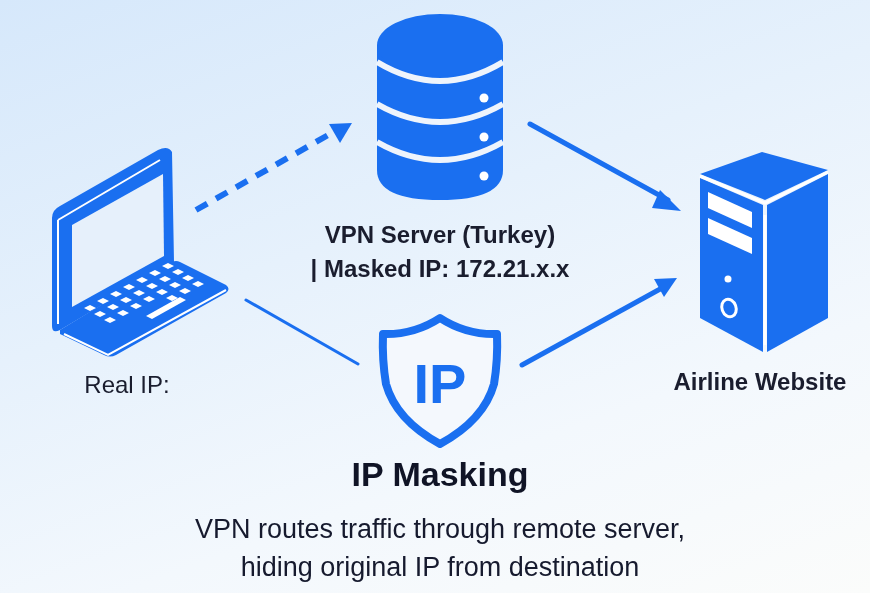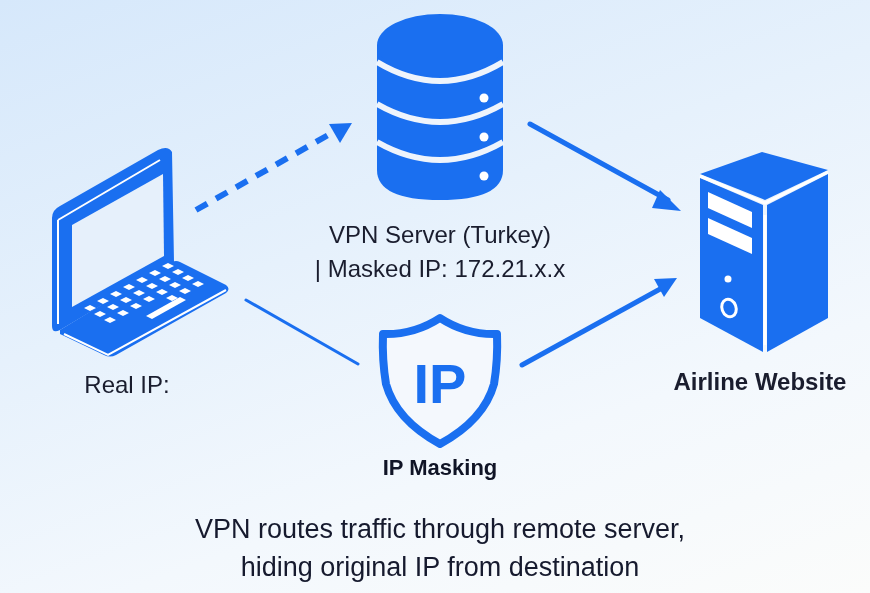--- a/index.html
+++ b/index.html
@@ -27,40 +27,41 @@
       white-space: nowrap;
       font-size: 24px;
       line-height: 32px;
       color: #1a1d2e;
     }
     .vpn-label {
       left: 290px;
       top: 218px;
       width: 300px;
       line-height: 34px;
+      font-weight: bold;
     }
     .real-ip-label {
       left: 0px;
       top: 368px;
       width: 250px;
       line-height: 33px;
     }
     .airline-label {
       left: 650px;
       top: 366px;
       width: 220px;
       font-weight: bold;
     }
     .title {
       position: absolute;
       left: 290px;
       top: 455px;
       width: 300px;
       text-align: center;
-      font-size: 22px;
+      font-size: 34px;
       font-weight: bold;
       color: #101426;
     }
     .caption {
       position: absolute;
       left: 100px;
       top: 510px;
       width: 680px;
       text-align: center;
       font-size: 27px;

